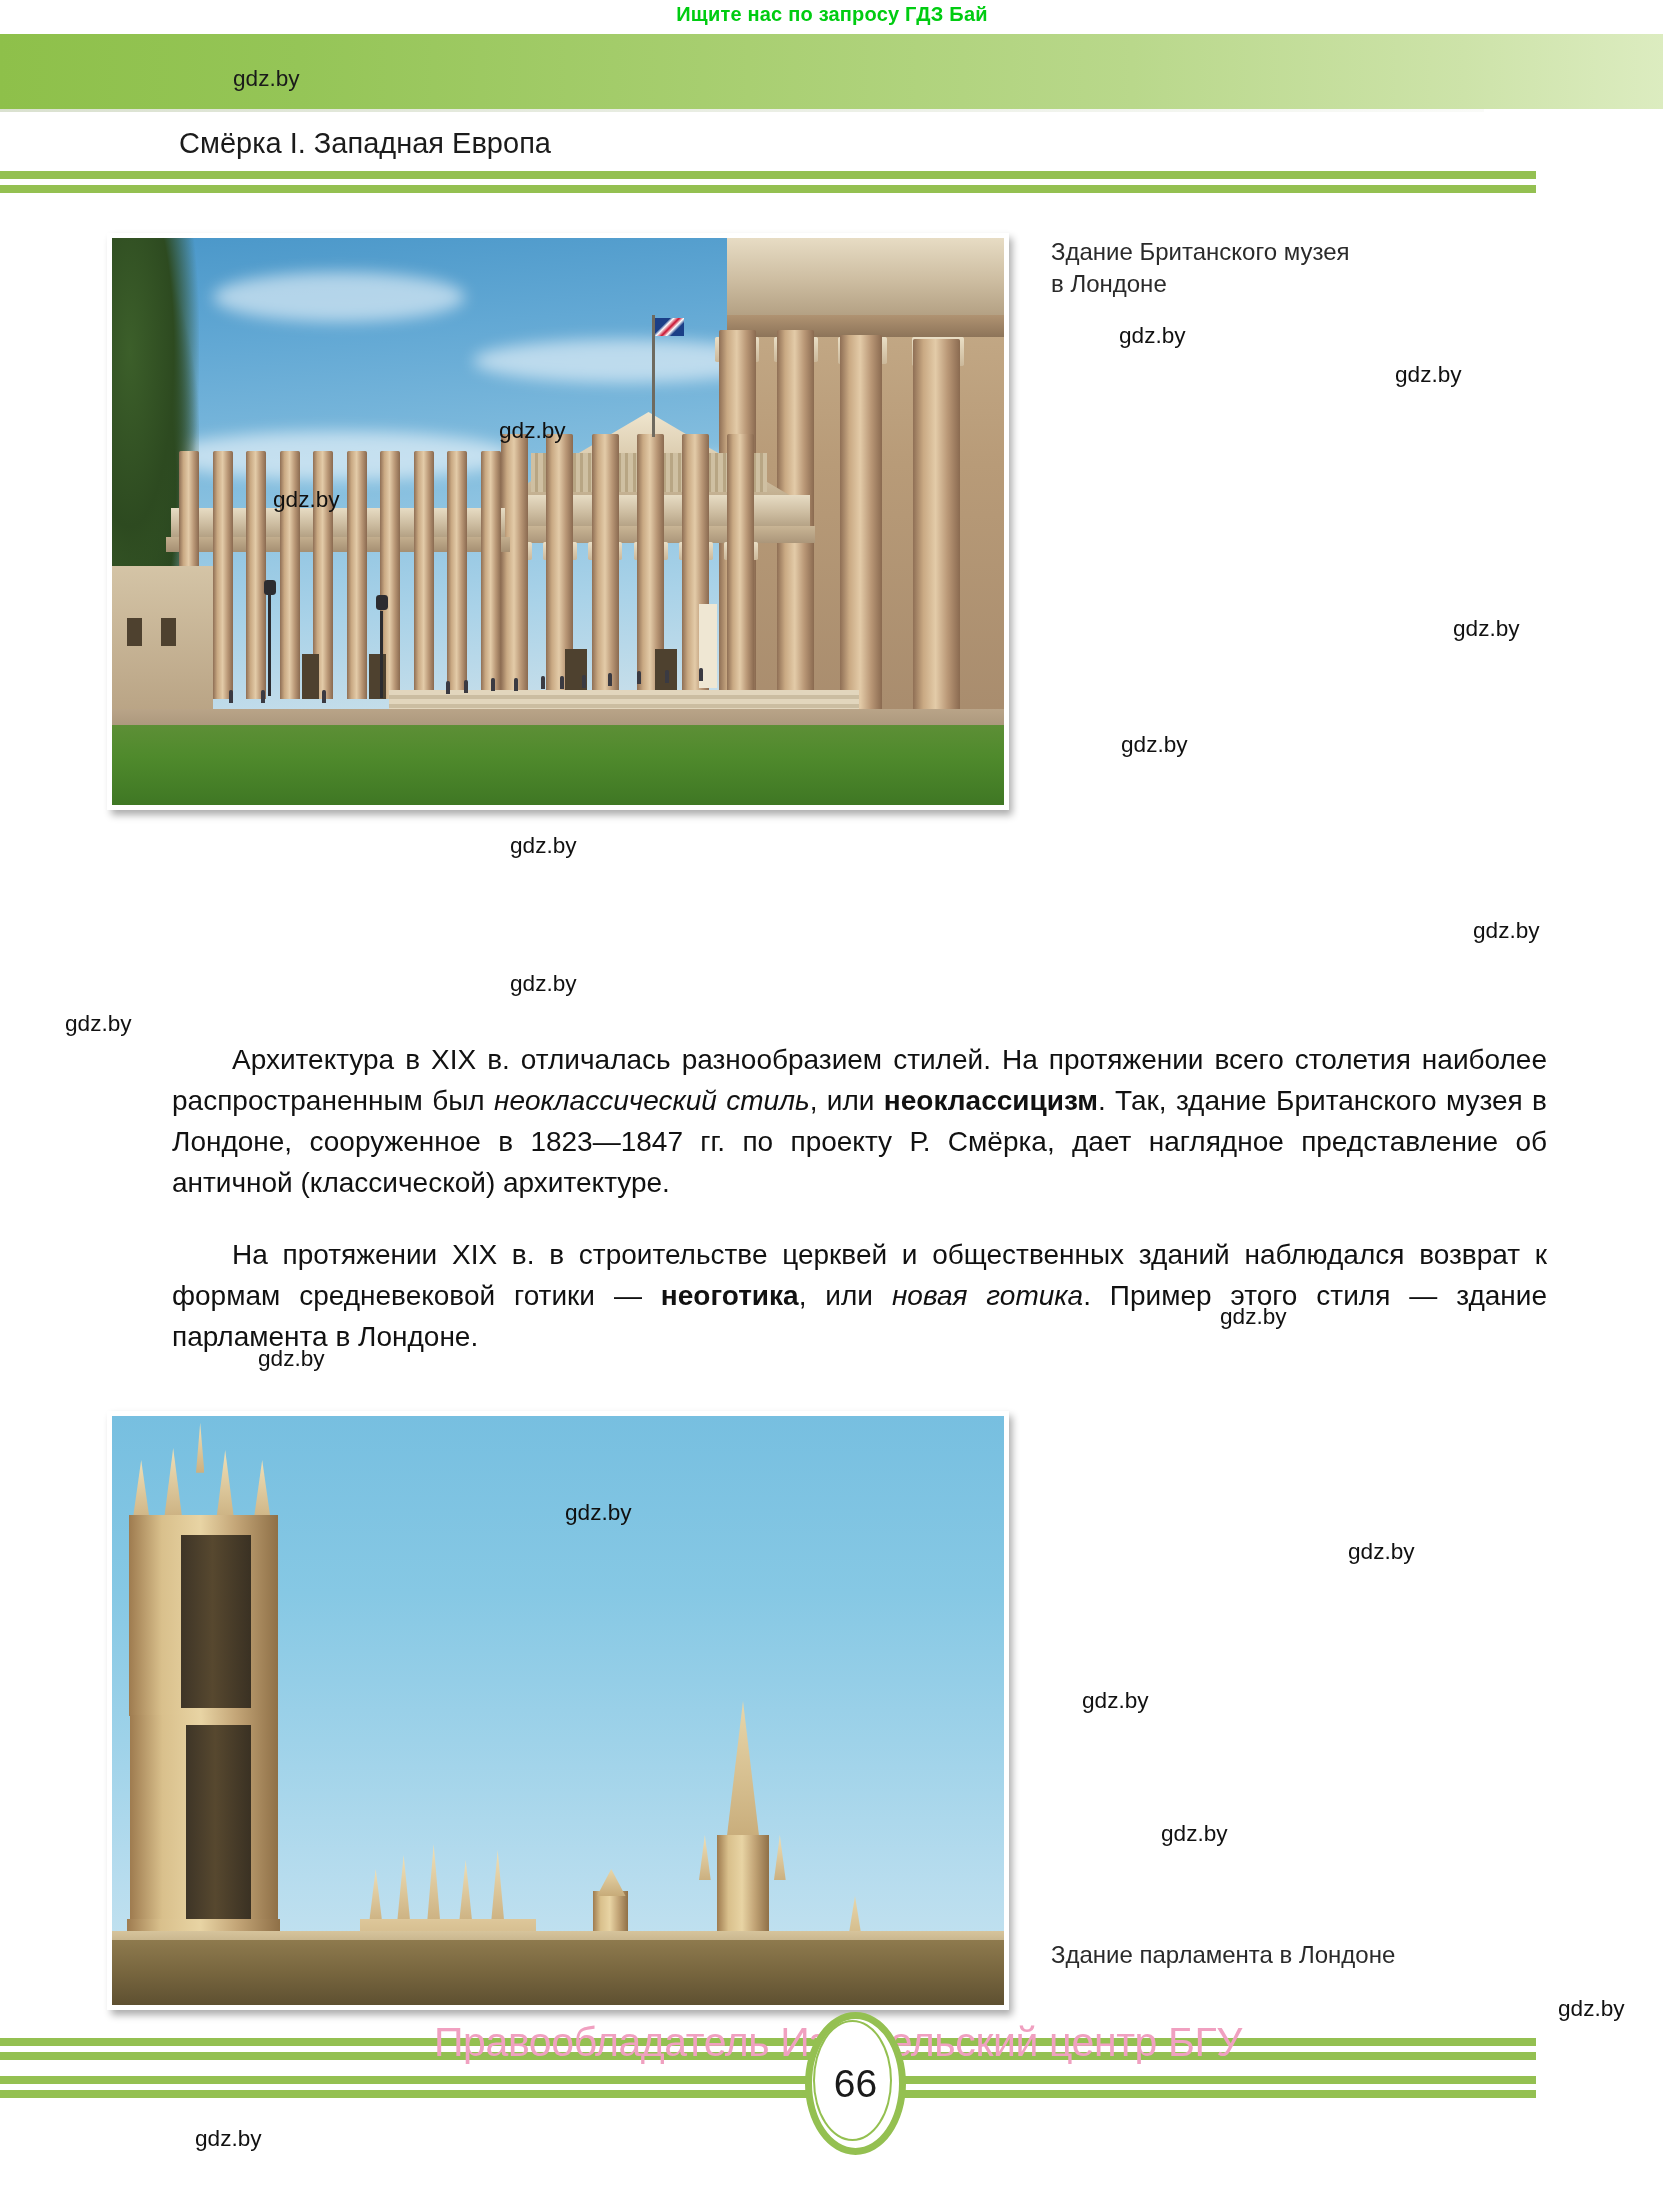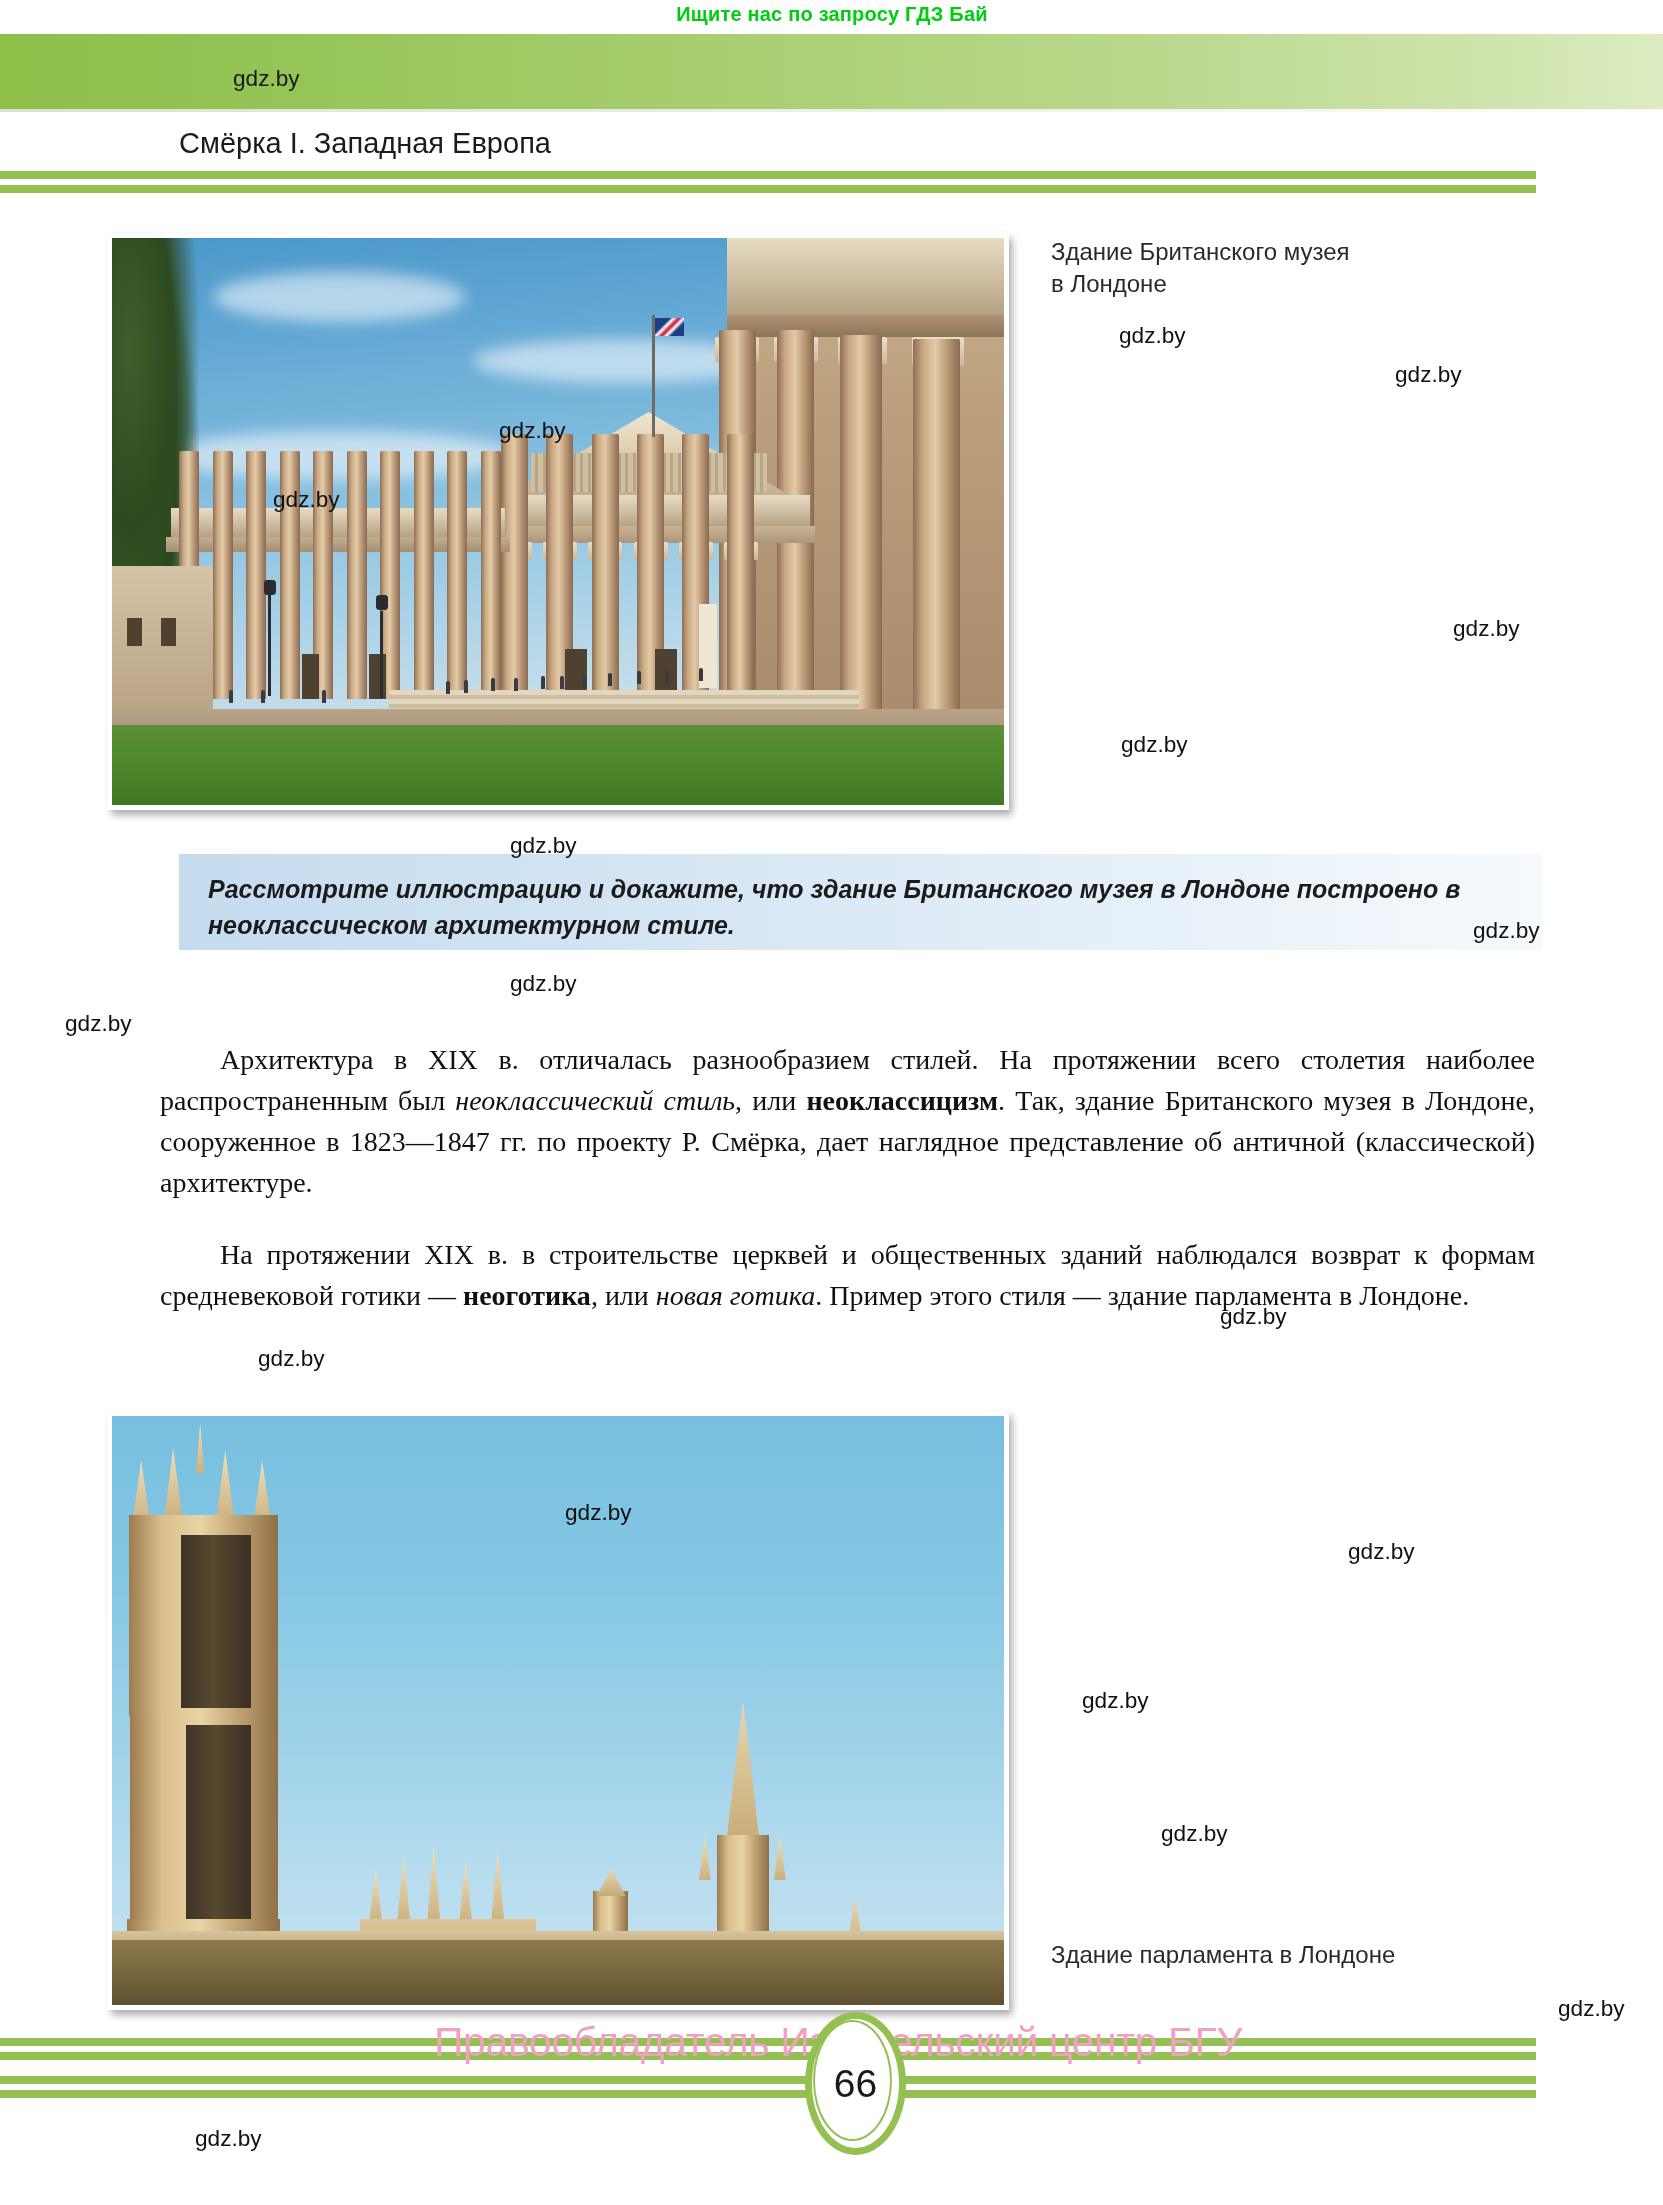--- a/index.html
+++ b/index.html
@@ -204,22 +204,22 @@
   }
   .task-text{
     position:absolute;left:29px;top:18.4px;width:1329px;
     font-style:italic;font-weight:600;
     font-size:25px;line-height:1.42;color:#1b1b1b;
     font-family:"Liberation Sans", sans-serif;
   }
 
   
   .body-text{
-    position:absolute;left:160px;width:1375px;
-    font-family:Liberation Serif, serif;
+    position:absolute;left:172px;width:1375px;
+    font-family:Liberation Sans, sans-serif;
     font-size:28px;
     line-height:1.46;
     color:#111111;
     text-align:justify;
     text-indent:60px;
   }
   #para1{top:1040px;}
   #para2{top:1235px;}
   .body-text i{font-style:italic;}
   .body-text b{font-weight:bold;}
@@ -380,23 +380,20 @@
       <div class="wm-img" style="left:387px;top:180px;">gdz.by</div>
       <div class="wm-img" style="left:161px;top:249px;">gdz.by</div>
     </div>
   </div>
 
   <div class="caption" id="caption-museum">
     <div>Здание Британского музея</div>
     <div>в Лондоне</div>
   </div>
 
-  <div class="task-box">
-    <div class="task-text">Рассмотрите иллюстрацию и докажите, что здание Британского музея в Лондоне по­строено в неоклассическом архитектурном стиле.</div>
-  </div>
 
   <div class="body-text" id="para1">Архитектура в XIX в. отличалась разнообразием стилей. На протяжении всего столетия наиболее распространенным был <i>неоклассический стиль</i>, или <b>неоклассицизм</b>. Так, здание Британского музея в Лондоне, сооруженное в 1823—1847 гг. по проекту Р. Смёрка, дает наглядное представление об античной (классической) архитектуре.</div>
   <div class="body-text" id="para2">На протяжении XIX в. в строительстве церквей и общественных зданий наблю­дался возврат к формам средневековой готики — <b>неоготика</b>, или <i>новая готика</i>. Пример этого стиля — здание парламента в Лондоне.</div>
 
   <div class="photo" id="photo-parliament">
     <div class="photo-inner">
       <div class="sky2"></div>
 
       <div class="pinnacle" style="left:84px;top:6.7px;width:8.4px;height:50px;"></div>
       <div class="pinnacle" style="left:20px;top:44px;width:18.4px;height:65px;"></div>

